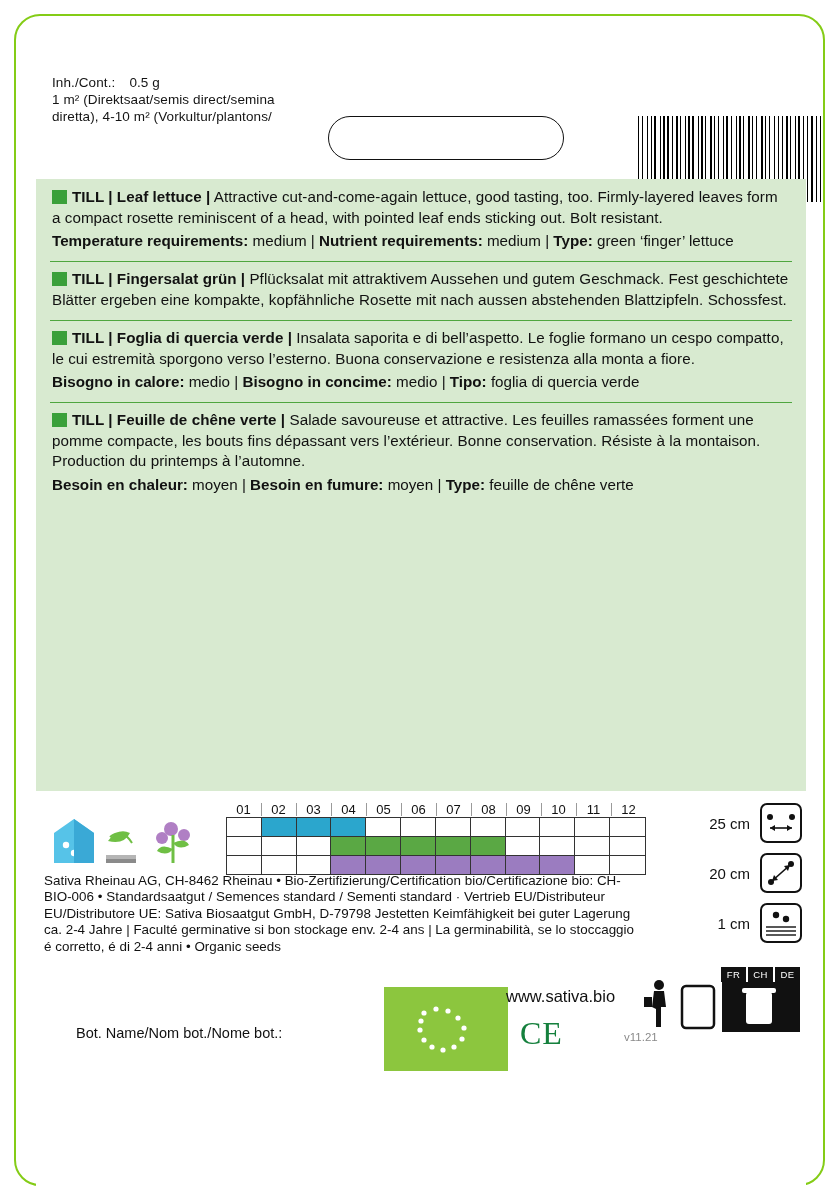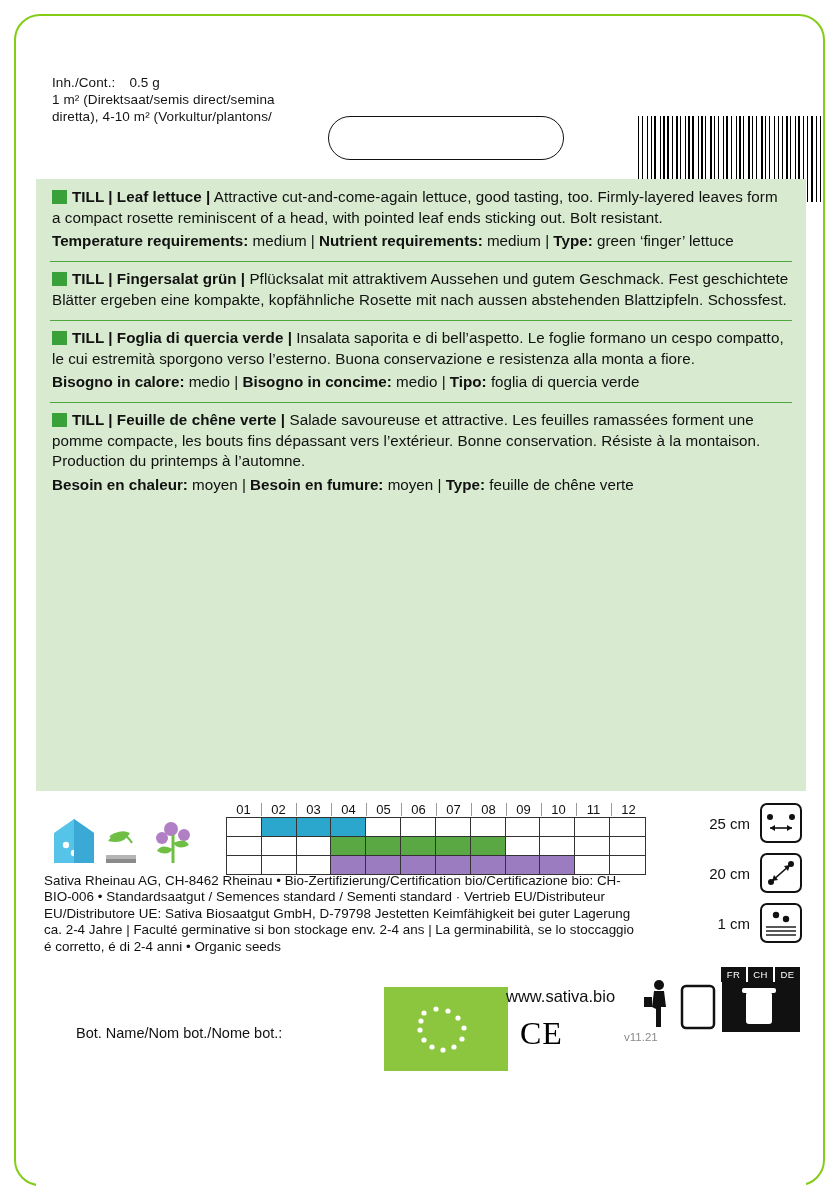--- a/index.html
+++ b/index.html
@@ -218,21 +218,21 @@
   .eu-leaf {
     position: absolute;
     left: 348px; top: 196px;
     width: 124px; height: 84px;
     background: #8cc63e;
   }
   .ce {
     position: absolute;
     left: 484px; top: 224px;
     font-size: 32px;
-    color: #000000;
+    color: #15803d;
     font-family: "Liberation Serif", serif;
     letter-spacing: 1px;
   }
   .website {
     position: absolute;
     left: 470px; top: 196px;
     font-size: 16.5px;
     color: #111;
   }
   .version {

